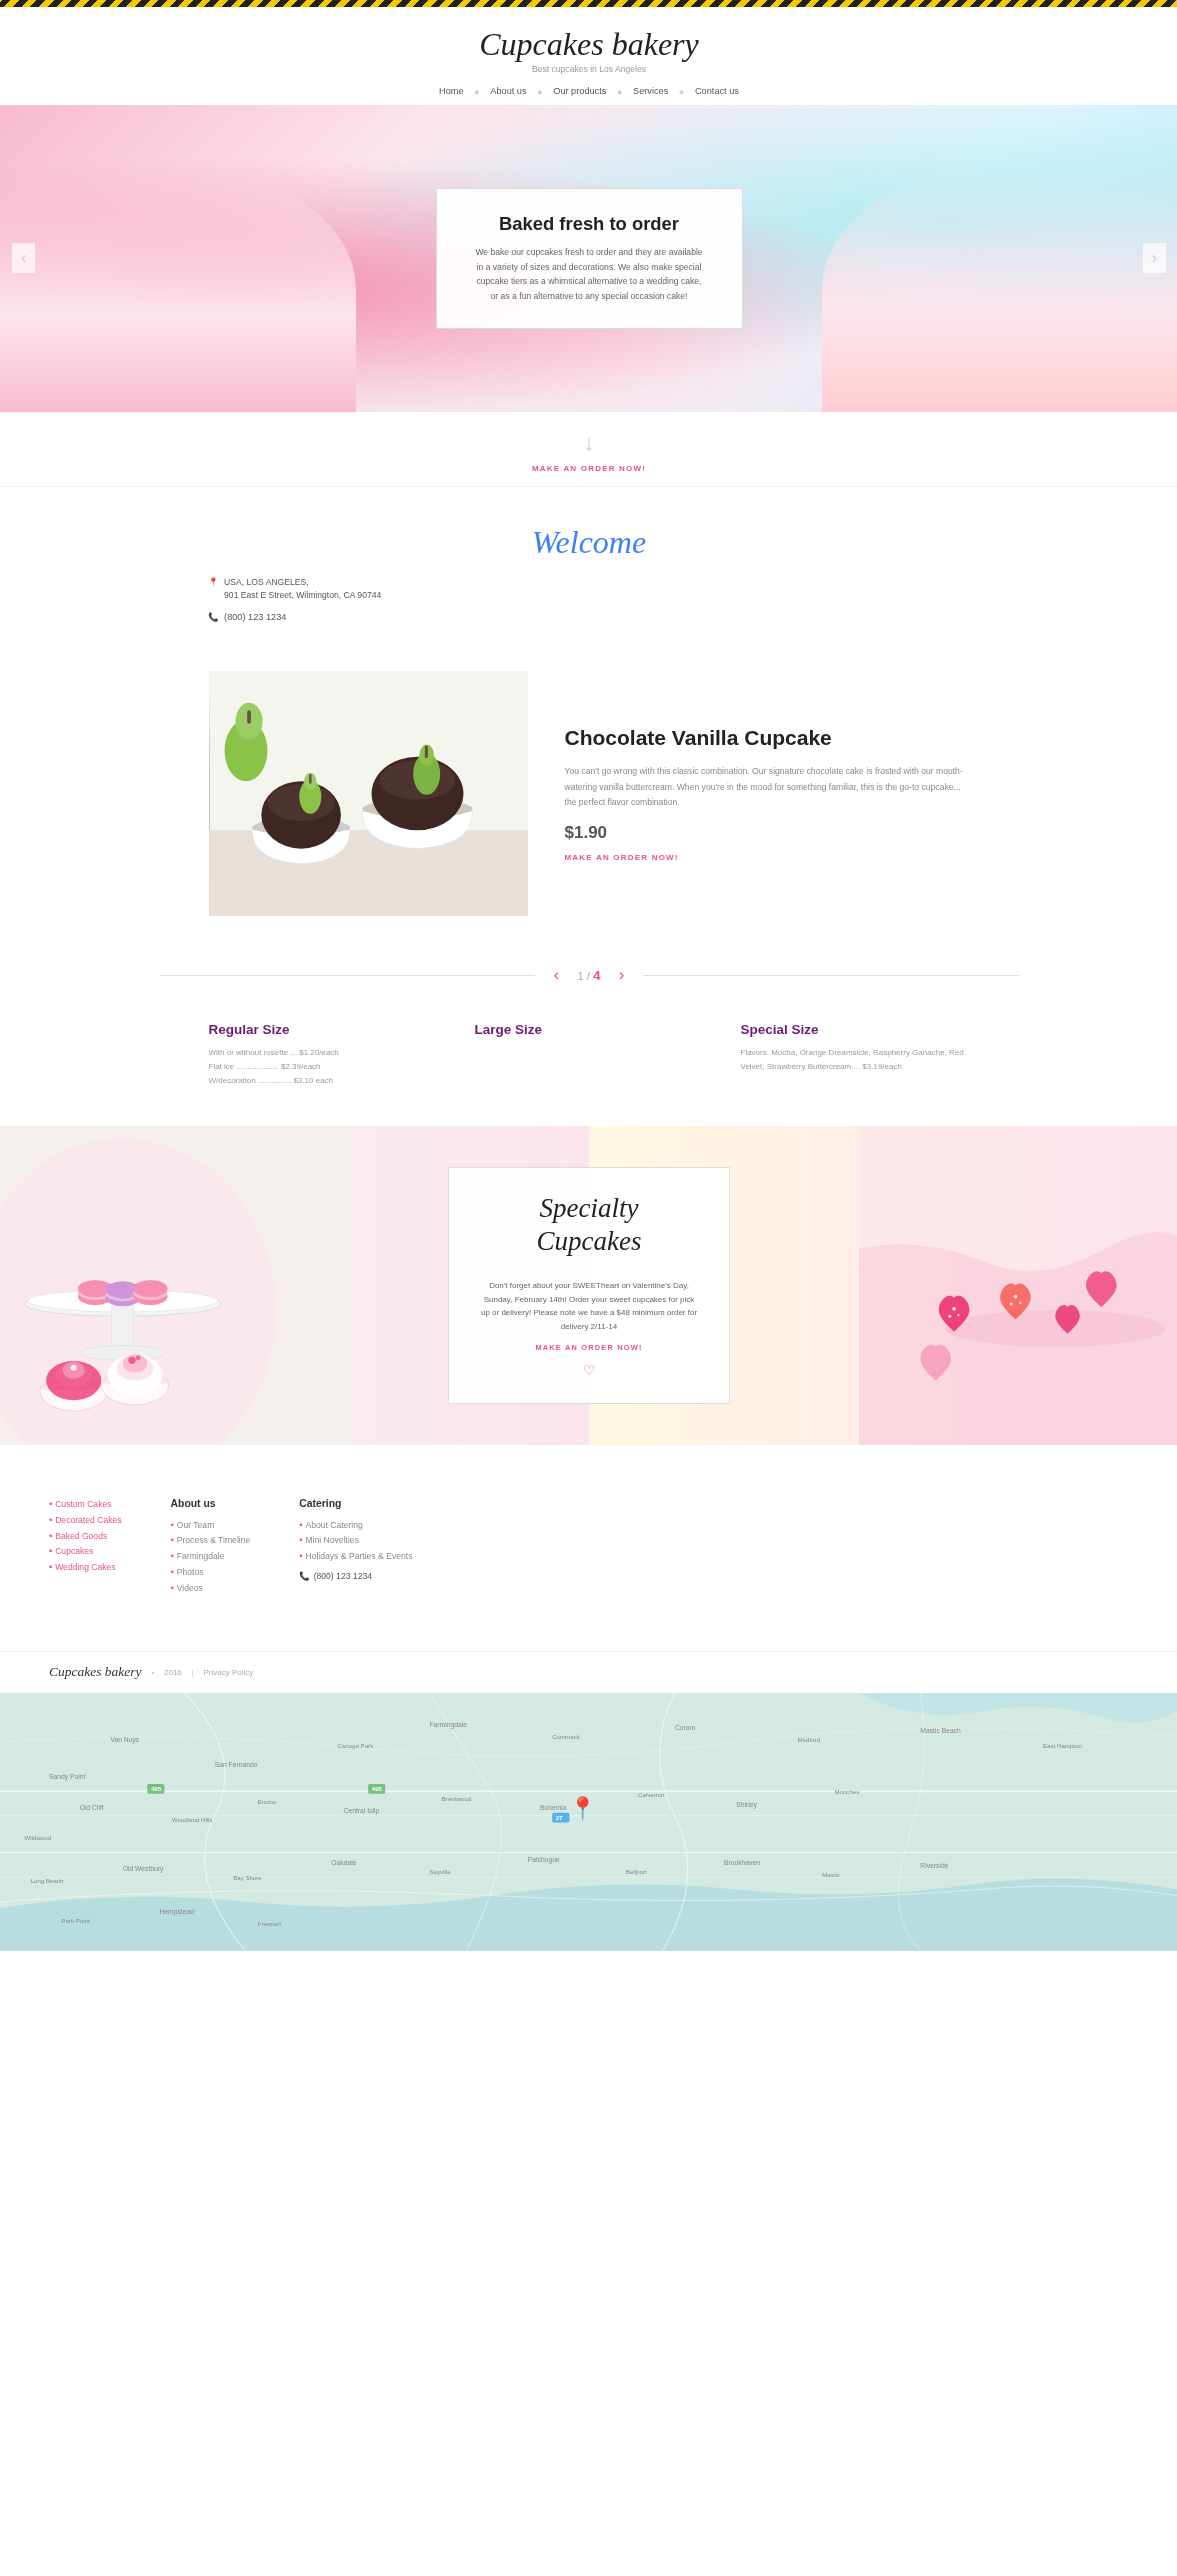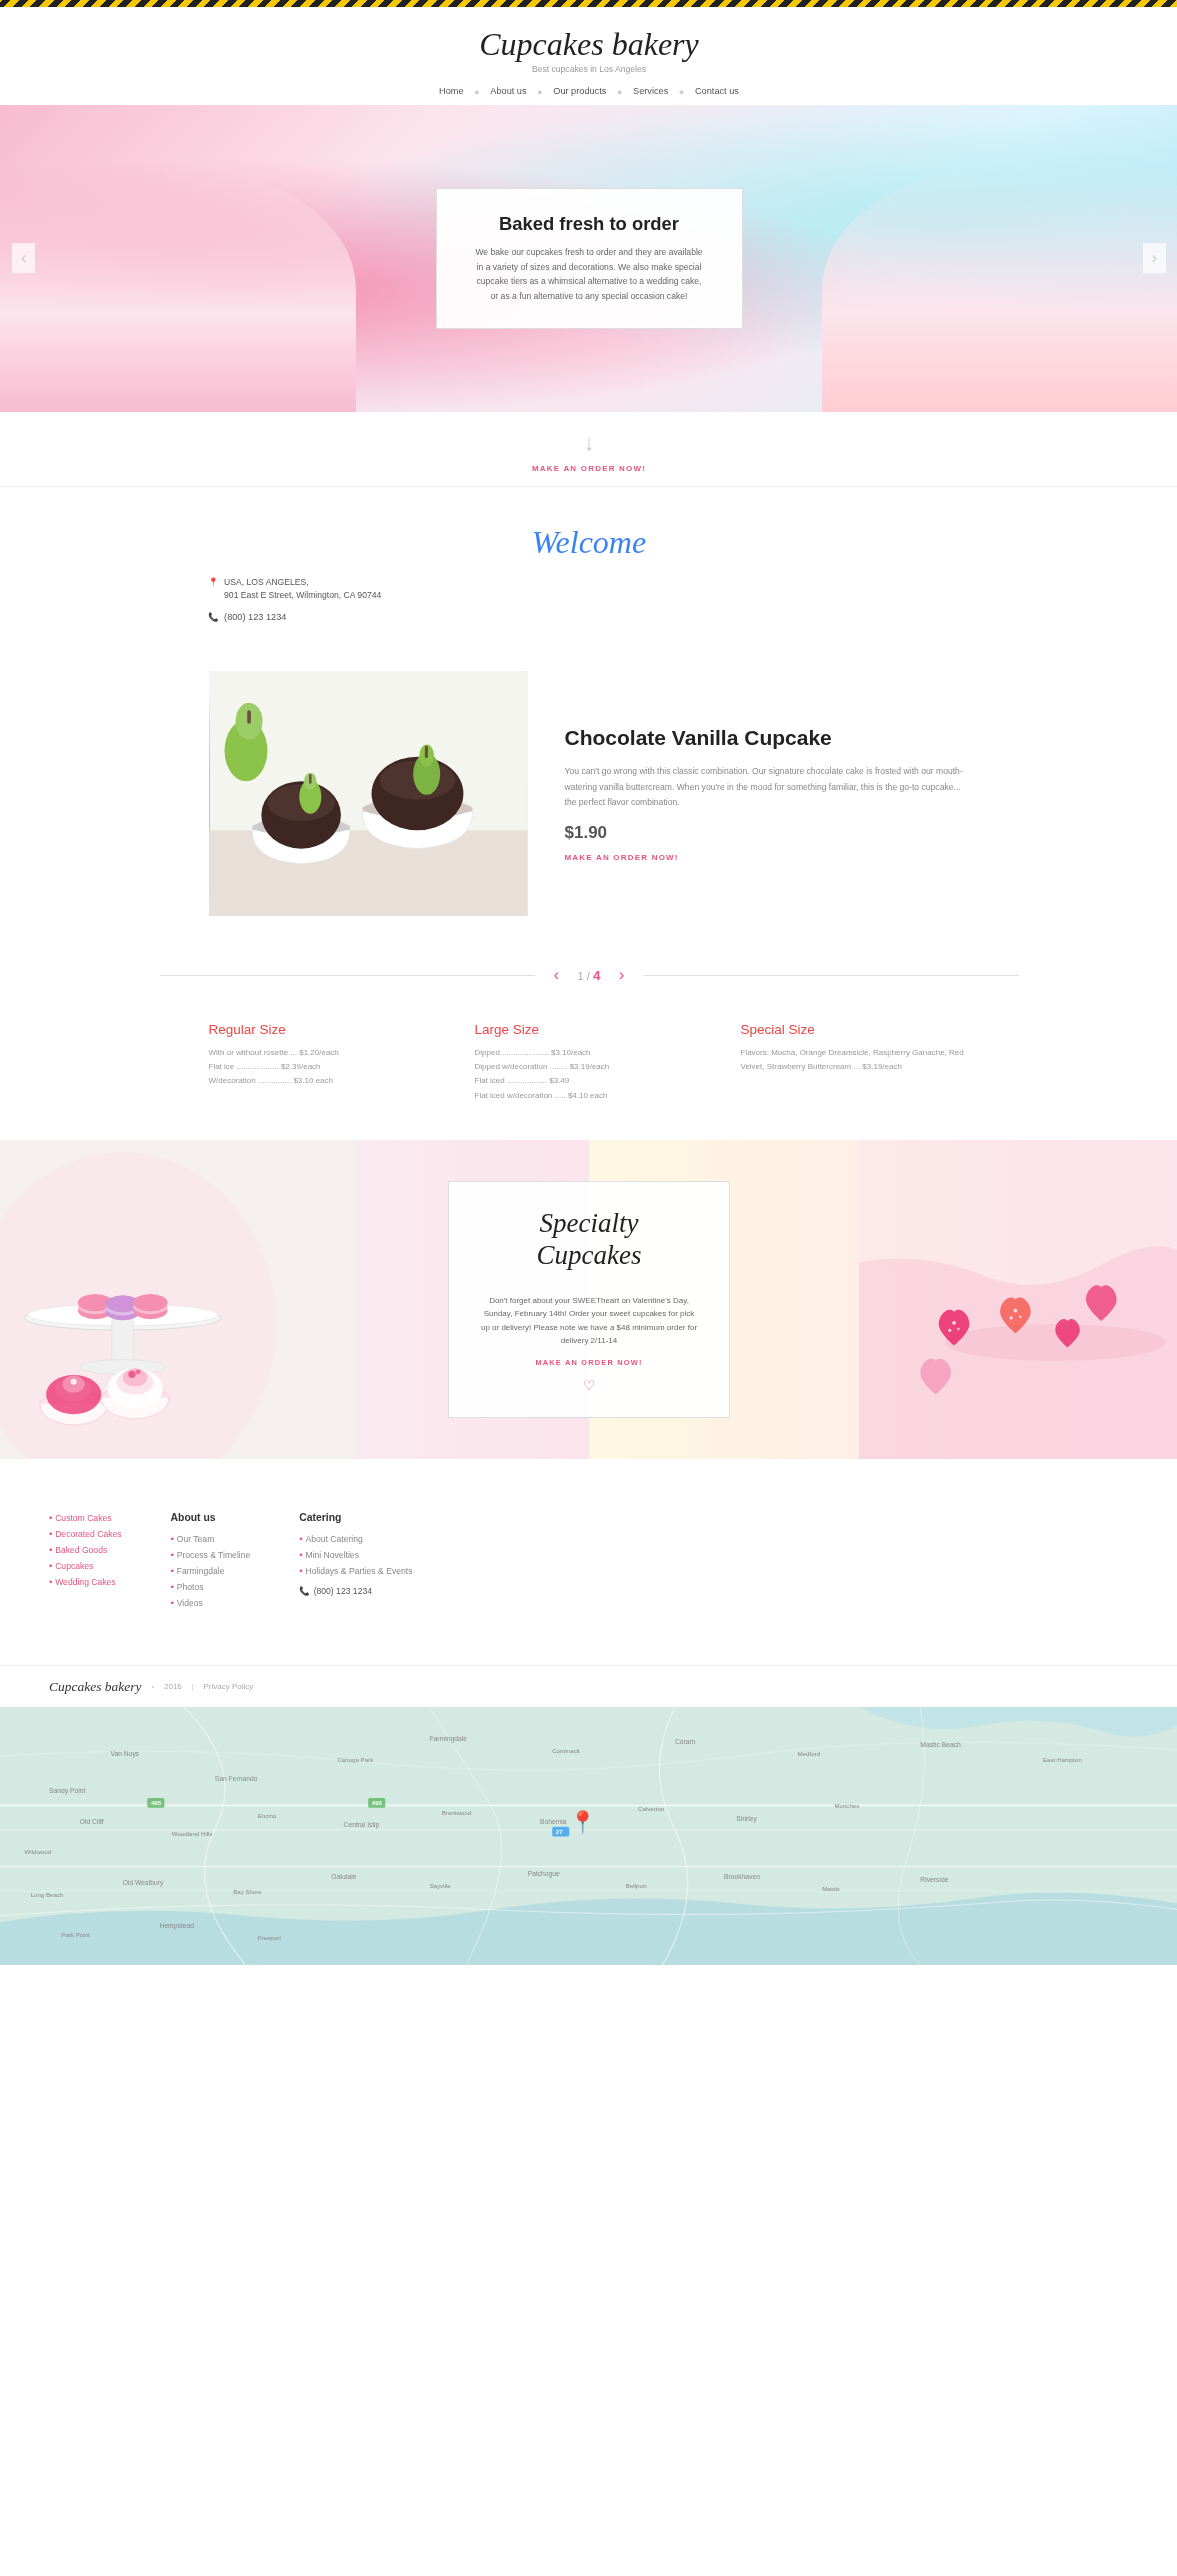--- a/index.html
+++ b/index.html
@@ -287,22 +287,22 @@
       margin: 0 auto;
       padding: 12.3px 49px 37px;
       display: flex;
       gap: 37px;
     }
     .size-col {
       flex: 1;
     }
     .size-col h4 {
       font-size: 13.5px;
-      font-weight: normal;
-      color: #ef4444;
+      font-weight: bold;
+      color: #701a75;
       margin-bottom: 8.6px;
     }
     .size-col p {
       font-size: 8px;
       color: #999;
       line-height: 1.8;
     }
 
     
     .specialty-section {
@@ -571,24 +571,20 @@
 
 <div class="sizes-section">
   <div class="size-col">
     <h4>Regular Size</h4>
     <p style="white-space:pre-line;">With or without rosette ... $1.20/each
 Flat ice ................... $2.39/each
 W/decoration ............... $3.10 each</p>
   </div>
   <div class="size-col">
     <h4>Large Size</h4>
-    <p style="white-space:pre-line;">Dipped ..................... $3.10/each
-Dipped w/decoration ........ $3.19/each
-Flat iced .................. $3.49
-Flat iced w/decoration ..... $4.10 each</p>
   </div>
   <div class="size-col">
     <h4>Special Size</h4>
     <p style="white-space:pre-line;">Flavors: Mocha, Orange Dreamsicle, Raspberry Ganache, Red Velvet, Strawberry Buttercream ... $3.19/each</p>
   </div>
 </div>
 
 <section class="specialty-section">
   <div class="specialty-bg-left"></div>
   <div class="specialty-bg-right"></div>

